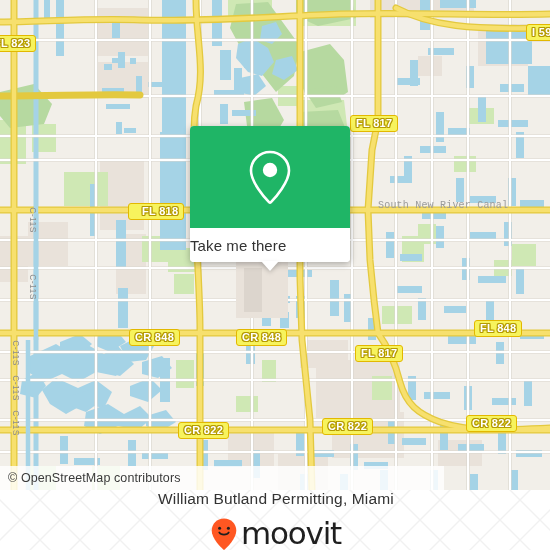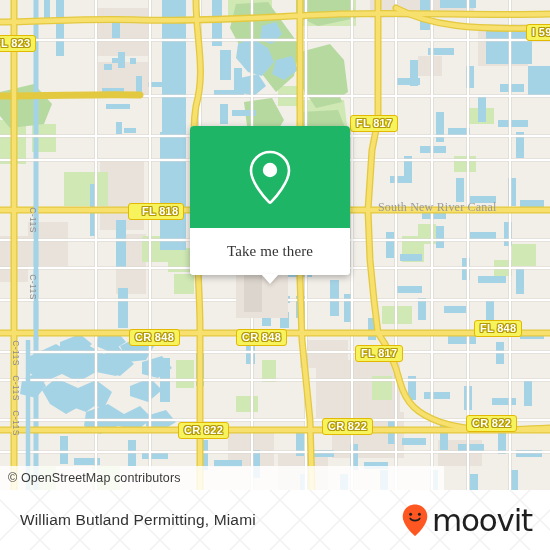--- a/index.html
+++ b/index.html
@@ -64,28 +64,26 @@
   }
   #popup .green {
     background: #1fb566;
     height: 102px;
     border-radius: 4px 4px 0 0;
     display: flex;
     align-items: center;
     justify-content: center;
   }
   #popup .cta {
-    height: 47px;
+    height: 34px;
     display: flex;
     align-items: center;
-    justify-content: center;
     background: #ffffff;
     border-radius: 0 0 4px 4px;
     position: relative;
-    font-family: Liberation Serif, serif;
   }
   #popup .cta span {
     font-size: 15px;
     color: #333333;
     letter-spacing: 0.1px;
   }
   #popup .tail {
     position: absolute;
     left: 50%;
     bottom: -9px;
@@ -113,30 +111,31 @@
     opacity: 1;
   }
   #footer .inner {
     position: relative;
     height: 60px;
     display: flex;
     align-items: center;
     justify-content: space-between;
     padding: 0 18px 0 20px;
     box-sizing: border-box;
+    flex-direction: column;
   }
   #footer .place {
     font-size: 15.5px;
     color: #333333;
     letter-spacing: 0.15px;
     white-space: nowrap;
   }
   #brand {
     display: flex;
-    align-items: center;
+    align-items: flex-start;
     gap: 4px;
   }
   #brand .word {
     font-size: 31px;
     color: #1f1f1f;
     letter-spacing: -1.2px;
     font-family: "DejaVu Sans", sans-serif;
     font-weight: 400;
     line-height: 1;
   }
@@ -164,23 +163,23 @@
     font-size: 8.5px;
     color: #8c8c8c;
     font-family: "Liberation Sans", sans-serif;
     letter-spacing: 0.4px;
     transform-origin: center;
     white-space: nowrap;
     z-index: 18;
   }
   .canal-name {
     position: absolute;
-    font-size: 12px;
+    font-size: 10px;
     color: #9a9a9a;
-    font-family: Liberation Serif, serif;
+    font-family: Liberation Mono, monospace;
     letter-spacing: 0.2px;
     white-space: nowrap;
     z-index: 18;
   }
 </style>
 </head>
 <body>
 
 <div id="page">
 

